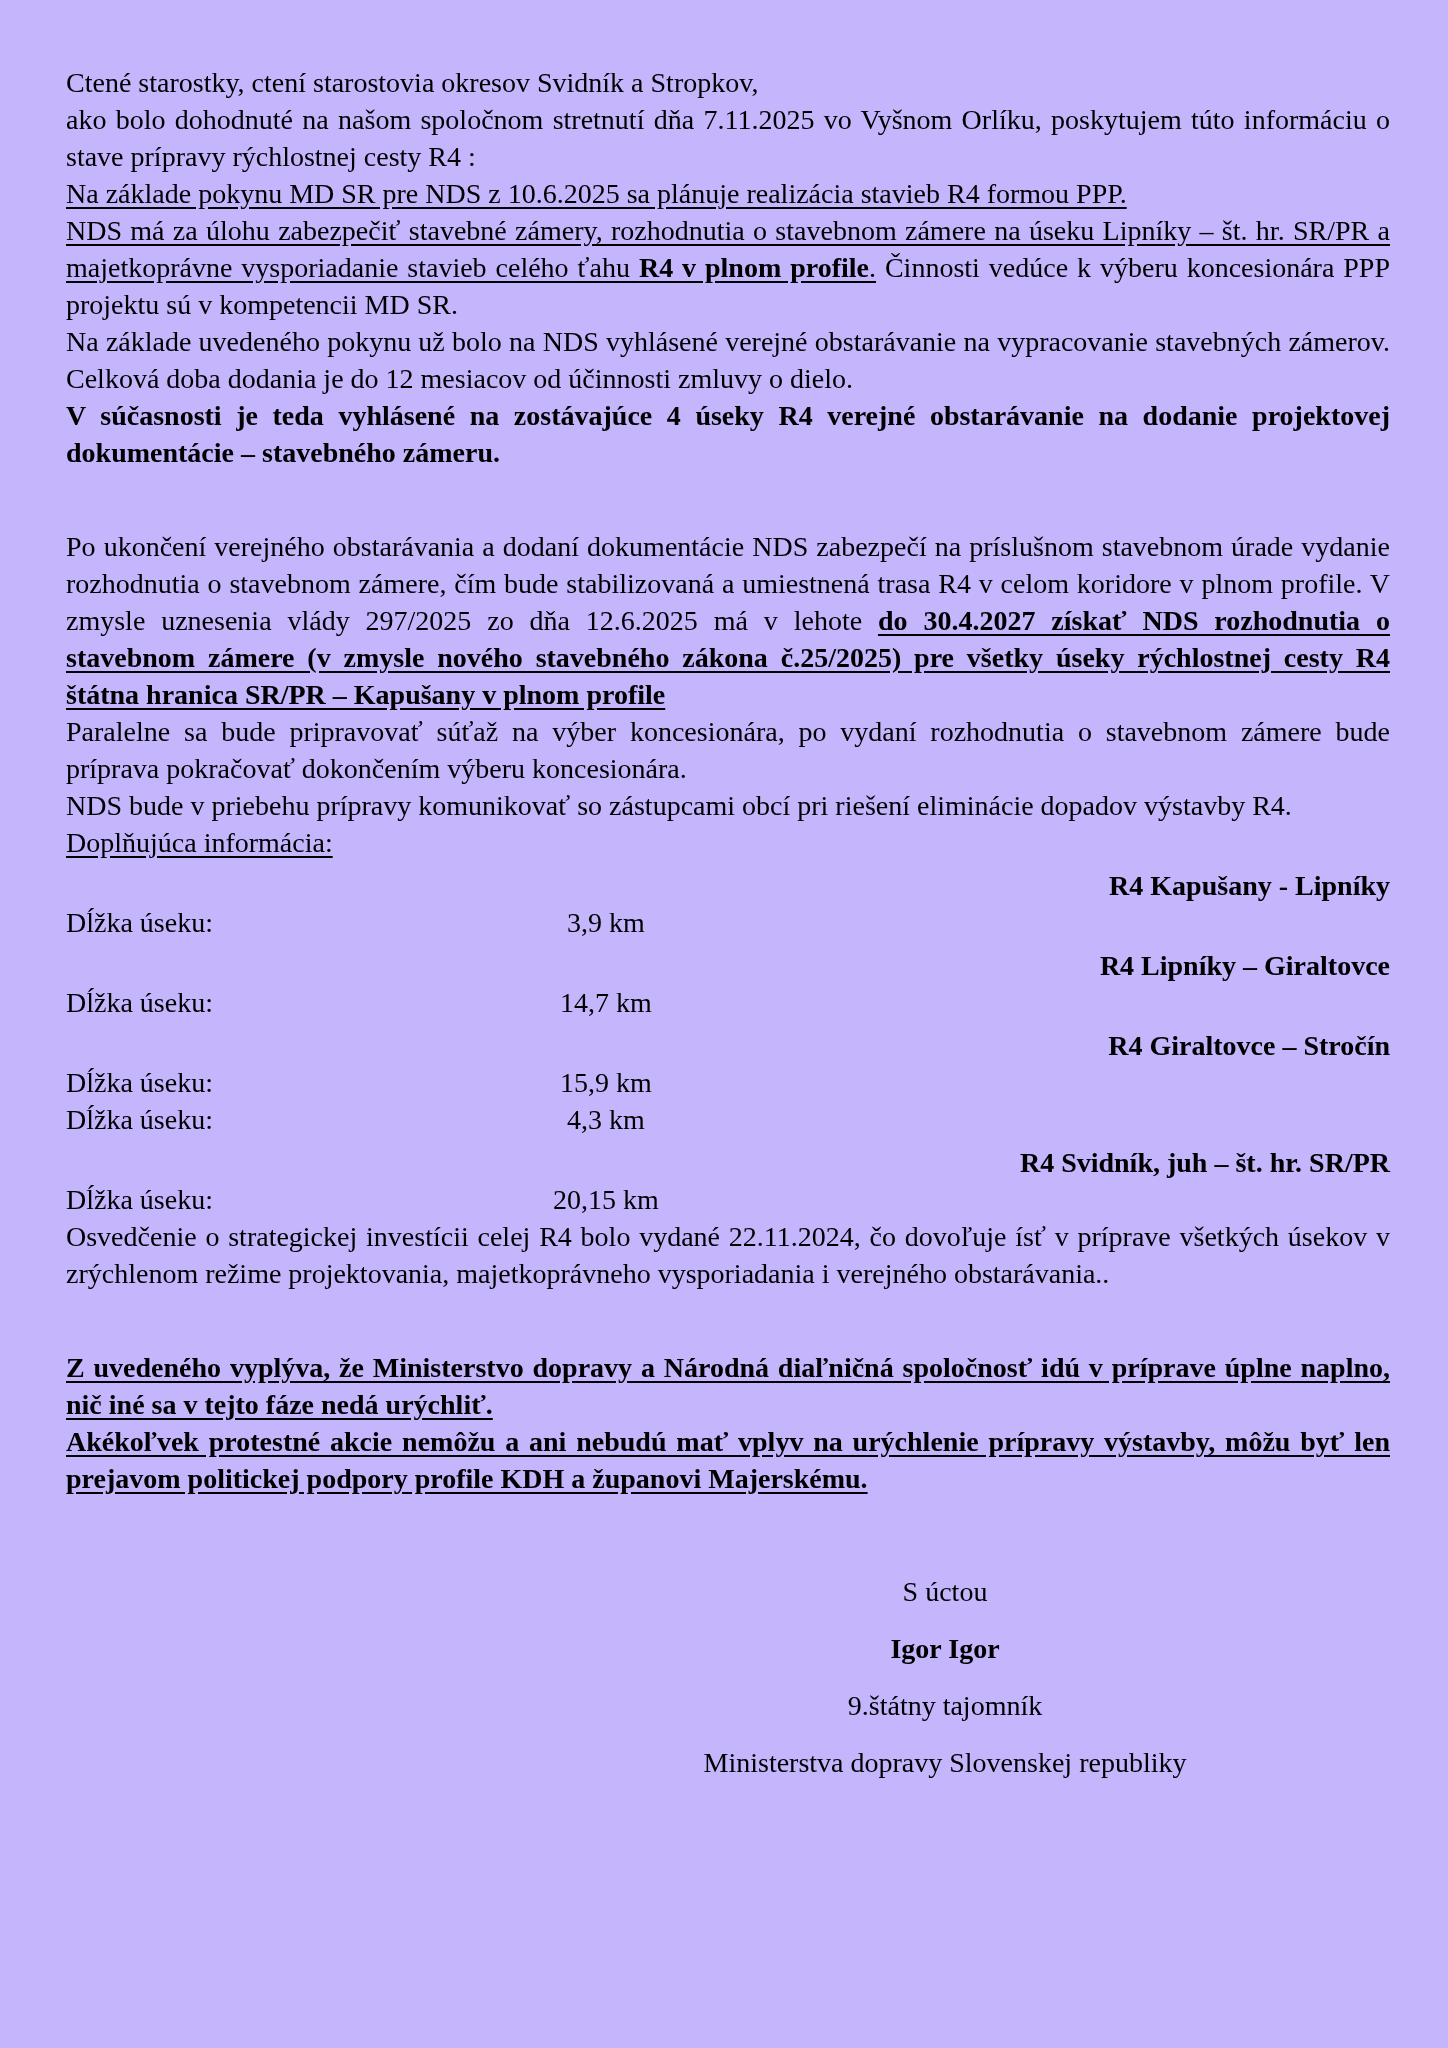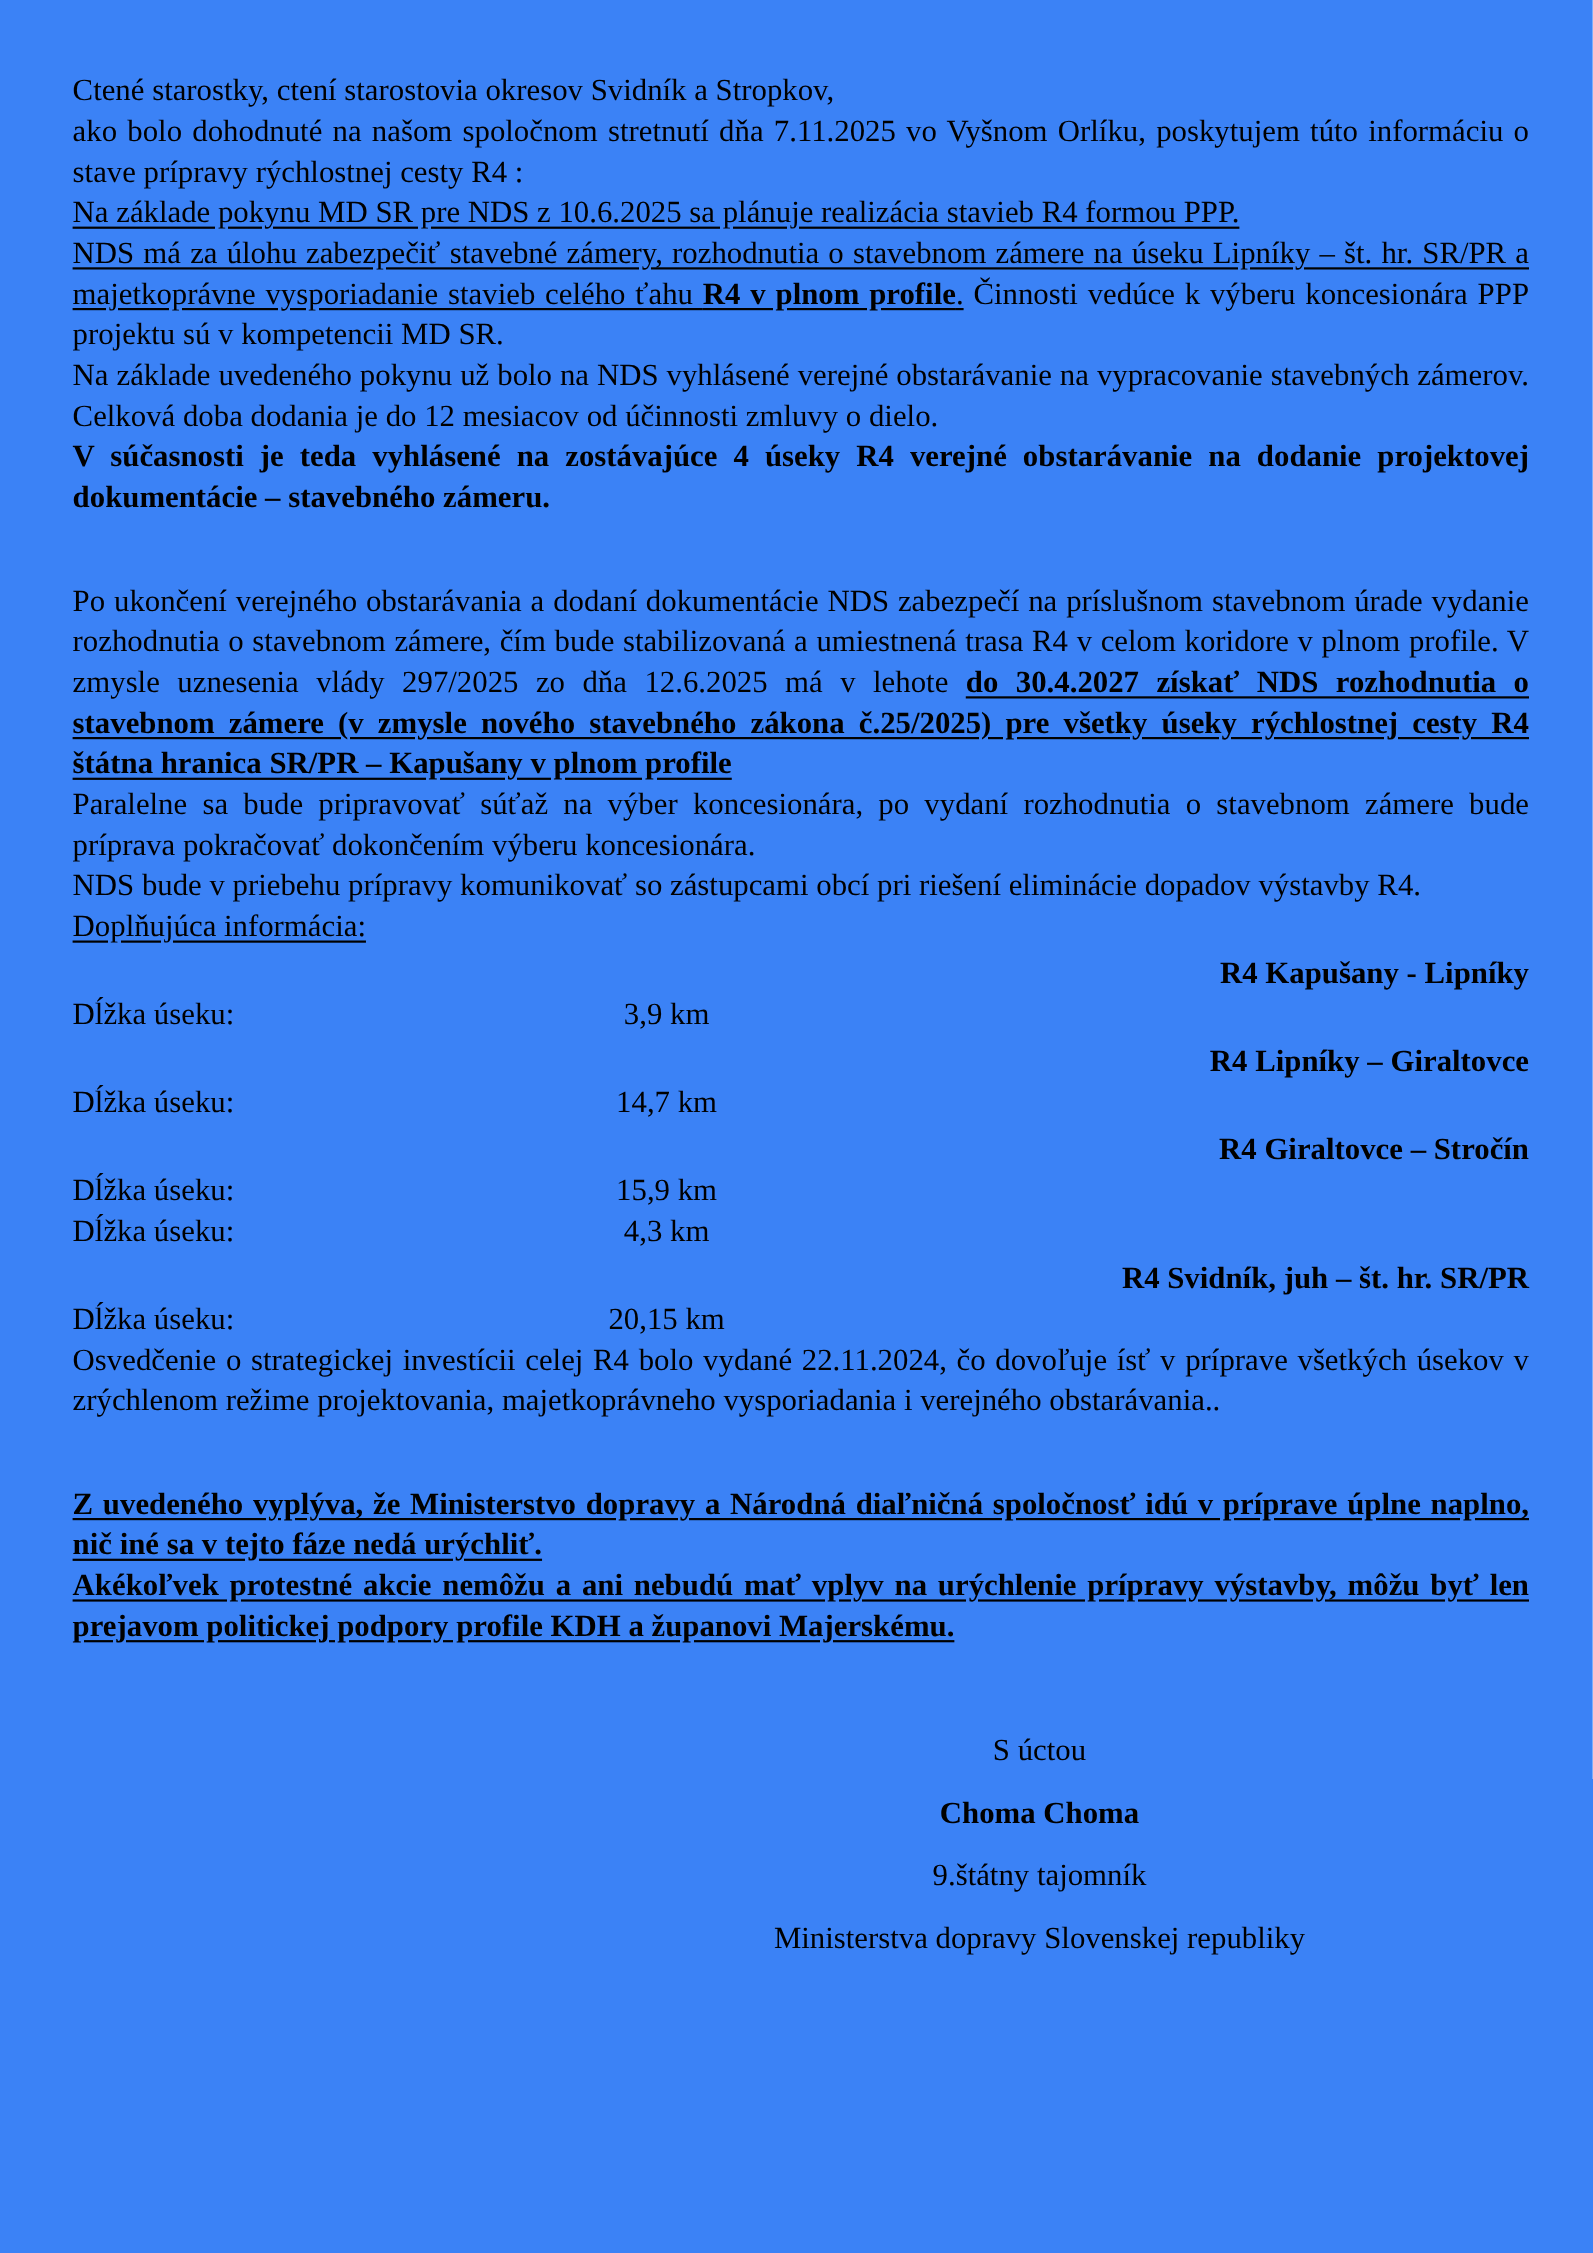--- a/index.html
+++ b/index.html
@@ -6,21 +6,21 @@
   html, body { margin: 0; padding: 0; background: #ffffff; }
   body {
     width: 1448px; height: 2048px;
     font-family: "Liberation Serif", "DejaVu Serif", serif;
     color: #000000;
   }
   .page {
     box-sizing: border-box;
     width: 1448px; height: 2048px;
     padding: 64px 58px 0 66px;
-    background: #3b82f6;
+    background: #c4b5fd;
     overflow: hidden;
     font-size: 28px;
     line-height: 37px;
   }
   .p { text-align: justify; margin: 0; }
   .p.left { text-align: left; }
   .heading { font-weight: bold; text-align: right; margin-top: 6px; }
   .gap { margin-top: 57px; }
   .b { font-weight: bold; }
   .u { text-decoration: underline; text-underline-offset: 4px; }
@@ -60,17 +60,17 @@
       <div class="p detail"><span>Dĺžka úseku:</span><span class="val">4,3 km</span></div>
       <div class="p heading"><span class="b">R4 Svidník, juh – št. hr. SR/PR</span></div>
       <div class="p detail"><span>Dĺžka úseku:</span><span class="val">20,15 km</span></div>
       <div class="p"><span>Osvedčenie o strategickej investícii celej R4 bolo vydané 22.11.2024, čo dovoľuje ísť v príprave všetkých úsekov v zrýchlenom režime projektovania, majetkoprávneho vysporiadania i verejného obstarávania..</span></div>
       <div class="p gap"><span class="b u">Z uvedeného vyplýva, že Ministerstvo dopravy a Národná diaľničná spoločnosť idú v príprave úplne naplno, nič iné sa v tejto fáze nedá urýchliť.</span></div>
       <div class="p"><span class="b u">Akékoľvek protestné akcie nemôžu a ani nebudú mať vplyv na urýchlenie prípravy výstavby, môžu byť len prejavom politickej podpory profile KDH a županovi Majerskému.</span></div>
     </div>
 
   <div class="signature">
     <div class="sig-line">S úctou</div>
-    <div class="sig-line sig-name">Choma Choma</div>
+    <div class="sig-line sig-name">Igor Igor</div>
     <div class="sig-line">9.štátny tajomník</div>
     <div class="sig-line">Ministerstva dopravy Slovenskej republiky</div>
   </div>
 </div>
 
 </body></html>

